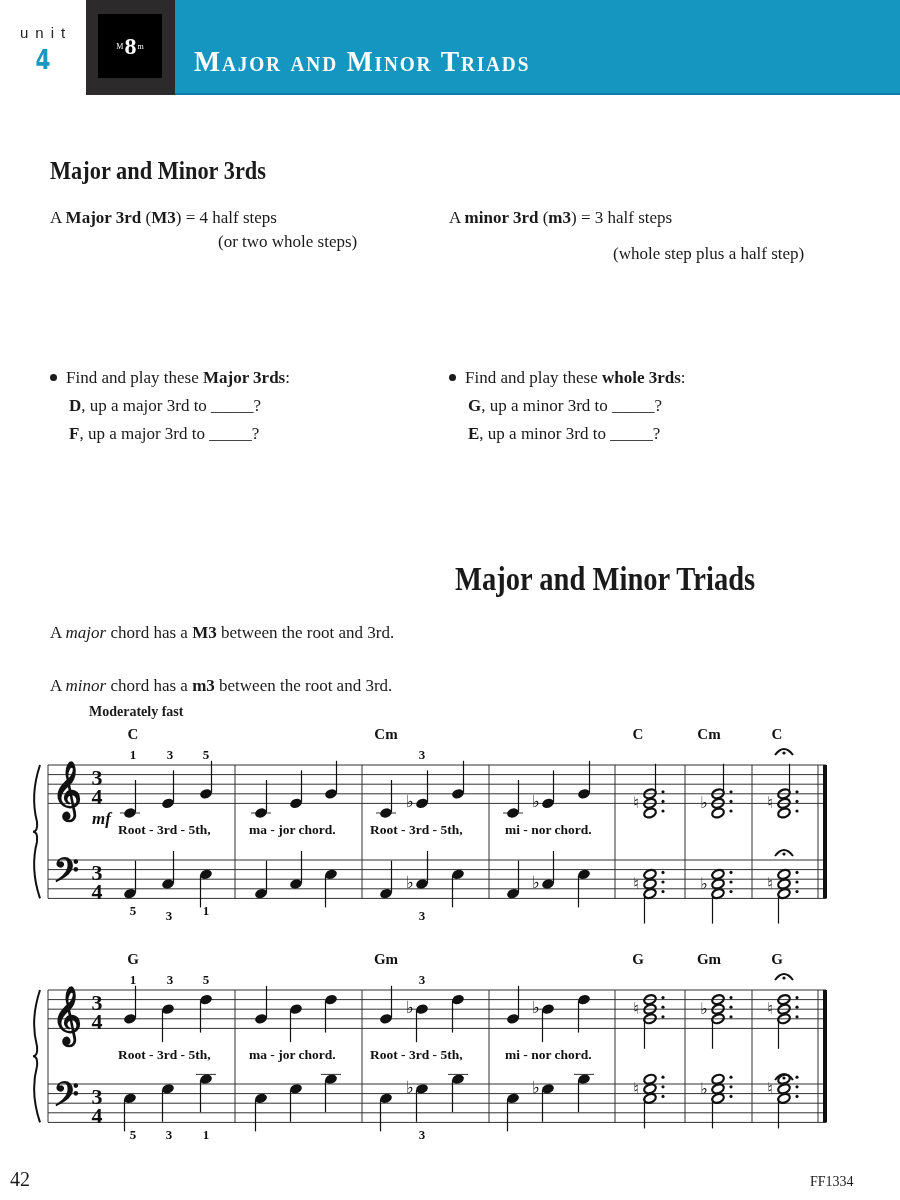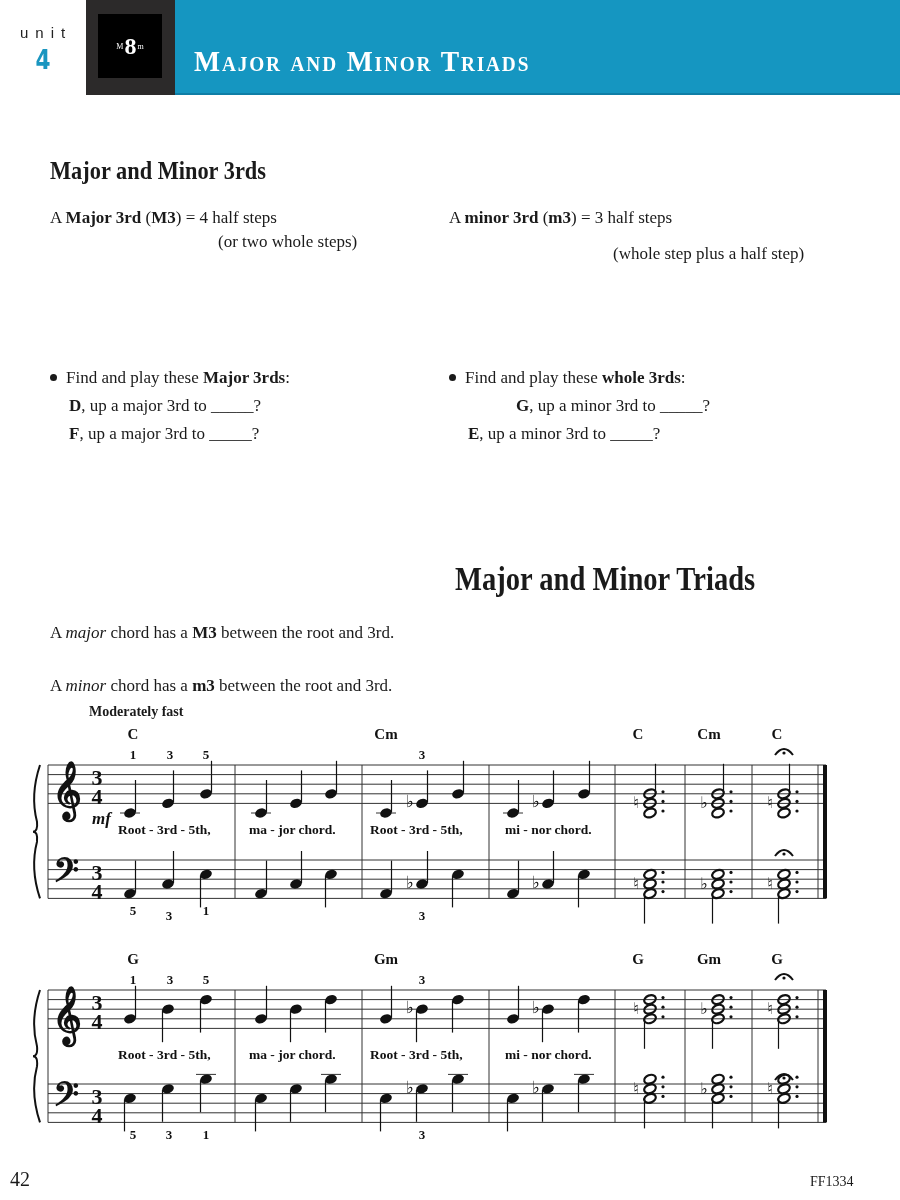--- a/index.html
+++ b/index.html
@@ -73,21 +73,21 @@
 <div class="abs p" style="left:69px; top:396px;">
   <b>D</b><span>, up a major 3rd to _____?</span>
 </div>
 <div class="abs p" style="left:69px; top:424px;">
   <b>F</b><span>, up a major 3rd to _____?</span>
 </div>
 
 <div class="abs p" style="left:449px; top:368px;">
   <span class="bullet-dot"></span><span>Find and play these </span><b>whole 3rds</b><span>:</span>
 </div>
-<div class="abs p" style="left:468px; top:396px;margin-left:48px;">
+<div class="abs p" style="left:468px; top:396px;">
   <b>G</b><span>, up a minor 3rd to _____?</span>
 </div>
 <div class="abs p" style="left:468px; top:424px;">
   <b>E</b><span>, up a minor 3rd to _____?</span>
 </div>
 
 <div class="abs h1" style="left:455px; top:560px;">Major and Minor Triads</div>
 
 <div class="abs p" style="left:50px; top:623px;">
   <span>A </span><i>major</i><span> chord has a </span><b>M3</b><span> between the root and 3rd.</span>

